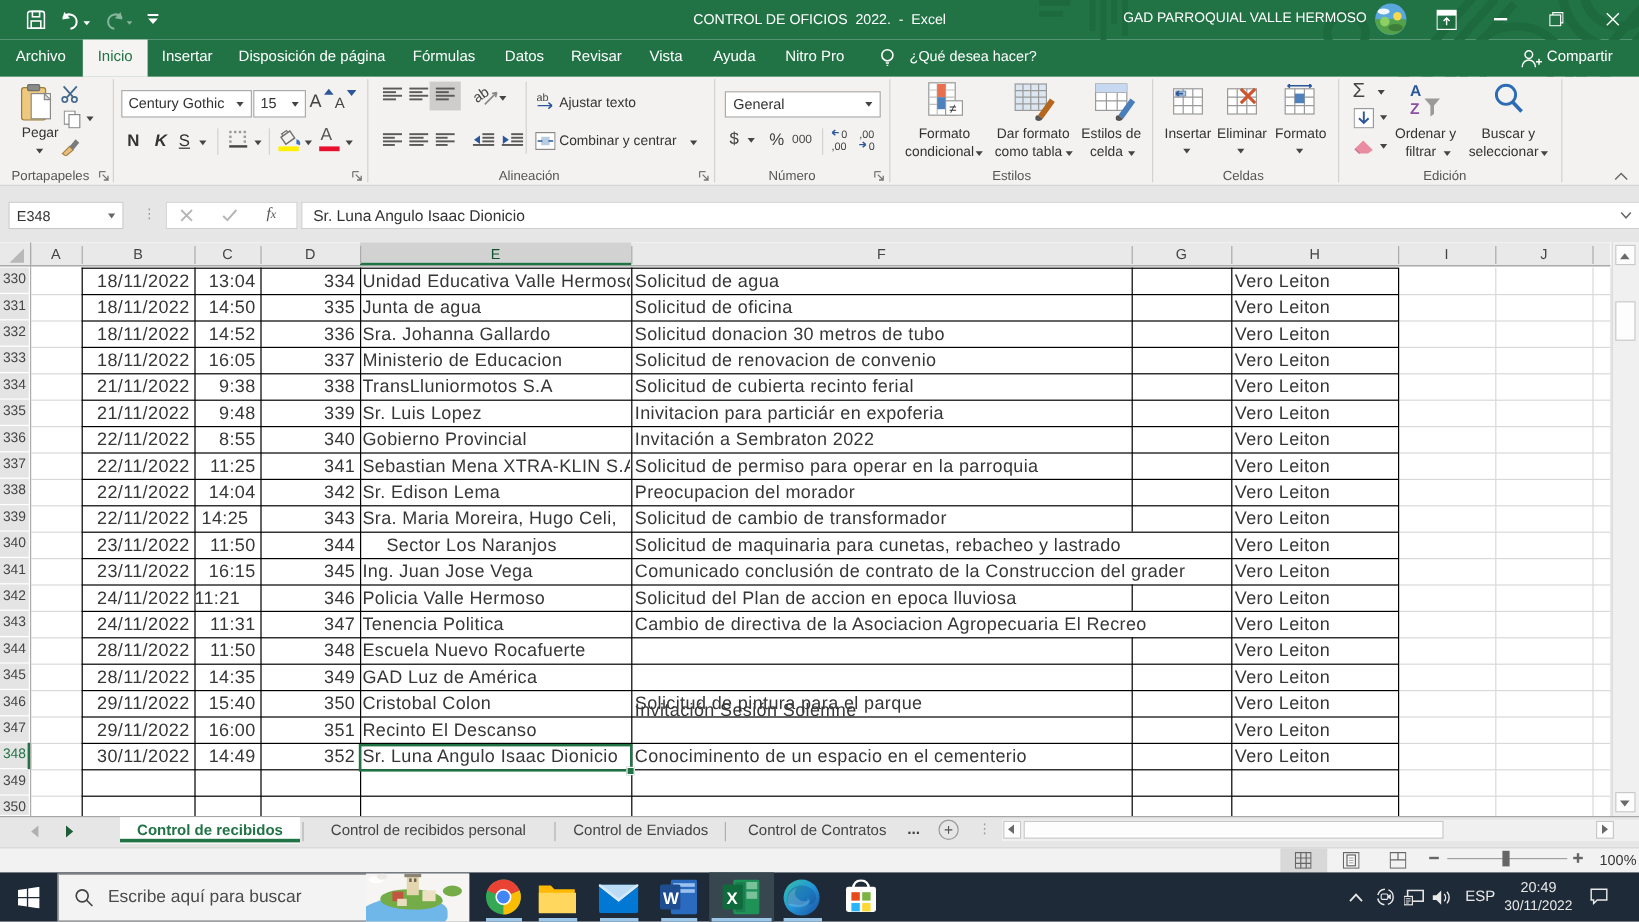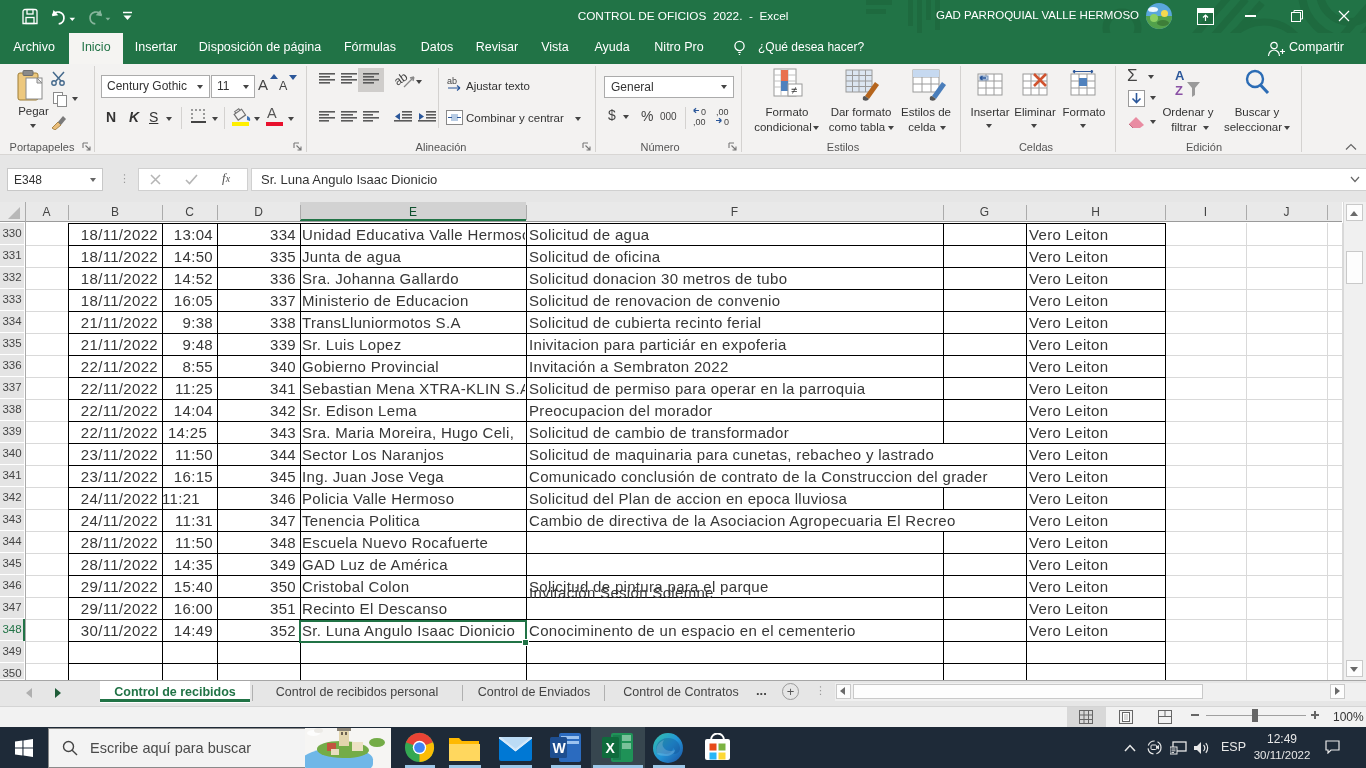--- a/index.html
+++ b/index.html
@@ -145,21 +145,21 @@
  <rect x="0.5" y="0.5" width="9" height="11" fill="#fff" stroke="#8a8a8a"></rect>
  <rect x="4.5" y="3.5" width="9" height="11" fill="#fff" stroke="#8a8a8a"></rect>
 </svg>
     <div class="abs dd" style="left:72px;top:97px;"></div>
     <svg class="abs" style="left:50px;top:112px;" width="18" height="18" viewBox="0 0 18 18">
  <path d="M2 16 L8 10 L11 13 L5 18z" fill="#e9bd7a" stroke="#a98648"></path>
  <path d="M8 10 L13 4 L16 7 L11 13z" fill="#7a7a7a"></path>
 </svg>
     <div class="abs" style="left:101px;top:75px;width:109px;height:23px;background:#fff;border:1px solid #ababab;font-size:12px;color:#333;padding:3px 0 0 5px;">Century Gothic</div>
 <div class="abs dd" style="left:197px;top:85px;"></div>
-<div class="abs" style="left:211px;top:75px;width:44px;height:23px;background:#fff;border:1px solid #ababab;font-size:12px;color:#333;padding:3px 0 0 5px;">11</div>
+<div class="abs" style="left:211px;top:75px;width:44px;height:23px;background:#fff;border:1px solid #ababab;font-size:12px;color:#333;padding:3px 0 0 5px;">15</div>
 <div class="abs dd" style="left:243px;top:85px;"></div>
 <div class="abs" style="left:258px;top:76px;font-size:15px;color:#444;">A</div>
 <div class="abs" style="left:270px;top:74px;width:0;height:0;border-left:4px solid transparent;border-right:4px solid transparent;border-bottom:5px solid #2b579a;"></div>
 <div class="abs" style="left:279px;top:79px;font-size:12.5px;color:#444;">A</div>
 <div class="abs" style="left:289px;top:75px;width:0;height:0;border-left:4px solid transparent;border-right:4px solid transparent;border-top:5px solid #2b579a;"></div>
 <div class="abs" style="left:106px;top:109px;font-size:14px;font-weight:bold;color:#333;">N</div>
 <div class="abs" style="left:129px;top:109px;font-size:14px;font-style:italic;font-weight:bold;color:#333;">K</div>
 <div class="abs" style="left:149px;top:109px;font-size:14px;text-decoration:underline;color:#333;">S</div>
 <div class="abs dd" style="left:166px;top:117px;"></div>
 <div class="abs" style="left:181px;top:70px;width:1px;height:28px;background:#d4d2d0;top:107px;height:22px;"></div>
@@ -568,21 +568,21 @@
     <div class="abs ct" style="left:1029px;top:402px;">Vero Leiton</div>
     <div class="abs ct" style="left:68px;top:424px;width:90px;text-align:right;">22/11/2022</div>
     <div class="abs ct" style="left:162px;top:424px;width:51px;text-align:center;">14:25</div>
     <div class="abs ct" style="left:217px;top:424px;width:79px;text-align:right;">343</div>
     <div class="abs ct" style="left:302px;top:424px;width:223px;white-space:nowrap;overflow:hidden;">Sra. Maria Moreira, Hugo Celi,</div>
     <div class="abs ct" style="left:529px;top:424px;width:415px;white-space:nowrap;overflow:hidden;">Solicitud de cambio de transformador</div>
     <div class="abs ct" style="left:1029px;top:424px;">Vero Leiton</div>
     <div class="abs ct" style="left:68px;top:446px;width:90px;text-align:right;">23/11/2022</div>
     <div class="abs ct" style="left:162px;top:446px;width:51px;text-align:right;">11:50</div>
     <div class="abs ct" style="left:217px;top:446px;width:79px;text-align:right;">344</div>
-    <div class="abs ct" style="left:302px;top:446px;width:193px;white-space:nowrap;overflow:hidden;">Sector Los Naranjos</div>
+    <div class="abs ct" style="left:302px;top:446px;width:193px;white-space:nowrap;overflow:hidden;padding-left:20px;">Sector Los Naranjos</div>
     <div class="abs ct" style="left:529px;top:446px;width:637px;white-space:nowrap;overflow:hidden;">Solicitud de maquinaria para cunetas, rebacheo y lastrado</div>
     <div class="abs ct" style="left:1029px;top:446px;">Vero Leiton</div>
     <div class="abs ct" style="left:68px;top:468px;width:90px;text-align:right;">23/11/2022</div>
     <div class="abs ct" style="left:162px;top:468px;width:51px;text-align:right;">16:15</div>
     <div class="abs ct" style="left:217px;top:468px;width:79px;text-align:right;">345</div>
     <div class="abs ct" style="left:302px;top:468px;width:223px;white-space:nowrap;overflow:hidden;">Ing. Juan Jose Vega</div>
     <div class="abs ct" style="left:529px;top:468px;width:497px;white-space:nowrap;overflow:hidden;">Comunicado conclusión de contrato de la Construccion del grader</div>
     <div class="abs ct" style="left:1029px;top:468px;">Vero Leiton</div>
     <div class="abs ct" style="left:68px;top:490px;width:90px;text-align:right;">24/11/2022</div>
     <div class="abs ct" style="left:162px;top:490px;width:51px;text-align:left;">11:21</div>
@@ -771,17 +771,17 @@
 <svg class="abs" style="left:1170px;top:741px;" width="17" height="14" viewBox="0 0 17 14">
  <rect x="3" y="1" width="13" height="9" fill="none" stroke="#e8e8e8" stroke-width="1.3"></rect>
  <rect x="0" y="6" width="7" height="7" fill="#1e2a38" stroke="#e8e8e8"></rect>
  <path d="M1.5 8 h4 M1.5 9.8 h4 M1.5 11.5 h2.5" stroke="#e8e8e8" stroke-width="0.9"></path>
 </svg>
 <svg class="abs" style="left:1193px;top:741px;" width="17" height="14" viewBox="0 0 17 14">
  <path d="M1 5 h3 l4-4 v12 l-4-4 H1z" fill="#e8e8e8"></path>
  <path d="M10.5 4 a4.5 4.5 0 0 1 0 6 M12.8 2.2 a7.2 7.2 0 0 1 0 9.6" fill="none" stroke="#e8e8e8" stroke-width="1.2"></path>
 </svg>
 <div class="abs" style="left:1221px;top:740px;font-size:12.5px;color:#e8e8e8;">ESP</div>
-<div class="abs" style="left:1252px;top:732px;width:60px;text-align:center;font-size:12px;color:#e8e8e8;">12:49</div>
+<div class="abs" style="left:1252px;top:732px;width:60px;text-align:center;font-size:12px;color:#e8e8e8;">20:49</div>
 <div class="abs" style="left:1246px;top:749px;width:72px;text-align:center;font-size:11.5px;color:#e8e8e8;">30/11/2022</div>
 <svg class="abs" style="left:1325px;top:740px;" width="15" height="14" viewBox="0 0 15 14">
  <path d="M1 1 h13 v9 h-8 l-3 3 v-3 H1z" fill="none" stroke="#e8e8e8" stroke-width="1.2"></path>
 </svg>
 </div>
 </body></html>

